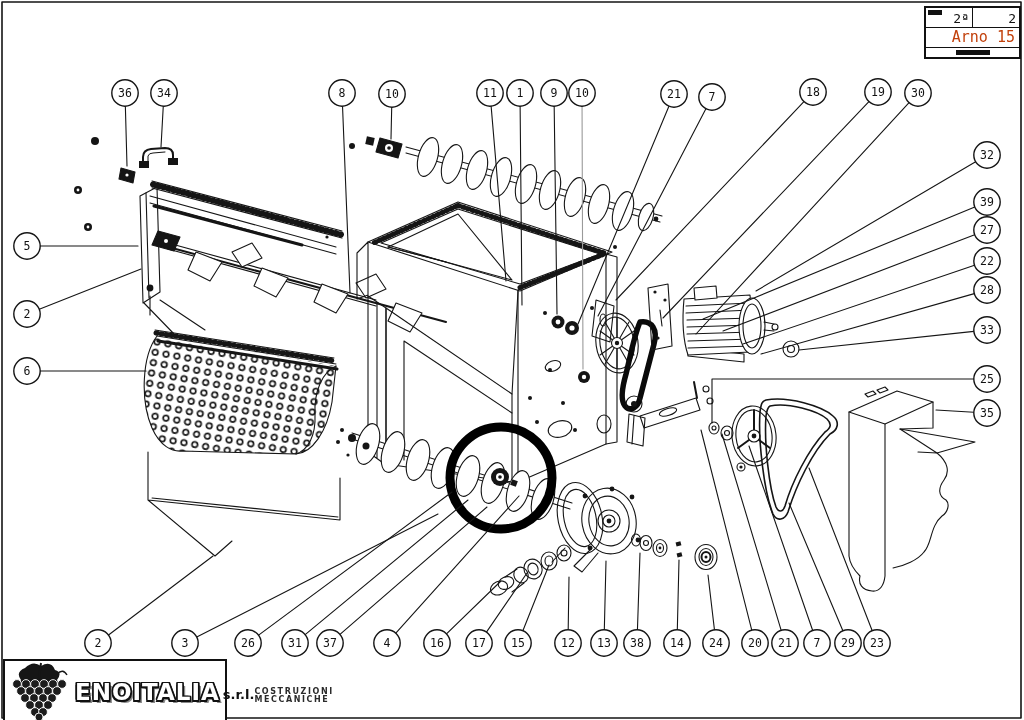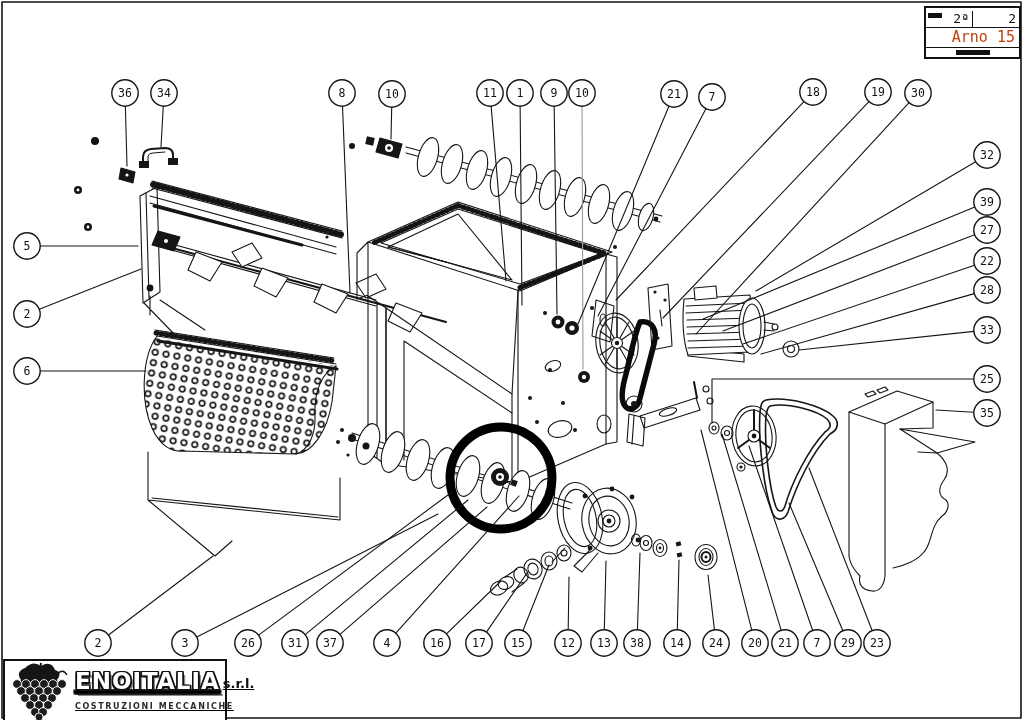--- a/index.html
+++ b/index.html
@@ -3,37 +3,37 @@
 <meta charset="utf-8">
 <style>
   html,body{margin:0;padding:0;background:#e8e8e8;}
   #page{position:relative;width:1024px;height:720px;background:#fff;overflow:hidden;
         font-family:"DejaVu Sans",sans-serif;}
   #drawing{position:absolute;left:0;top:0;}
   .balloon-num{font:11.5px "DejaVu Sans Mono",monospace;fill:#111;}
 
   
   #title-block{position:absolute;top:6px;right:3px;width:93px;border:2px solid #111;background:#fff;}
-  .tb-row1{display:flex;height:19px;border-bottom:1.6px solid #111;align-items:flex-end;}
+  .tb-row1{display:flex;height:19px;border-bottom:1.6px solid #111;}
   .tb-cell{flex:1;display:flex;align-items:flex-end;justify-content:flex-end;
            padding:0 3px 1px 2px;font:13px "DejaVu Sans Mono",monospace;color:#111;}
   .tb-cell.first{border-right:1.6px solid #111;position:relative;}
   .tb-row2{height:18px;display:flex;align-items:flex-end;justify-content:flex-end;
            padding:0 4px 1px 0;font:15px "DejaVu Sans Mono",monospace;color:#c2410c;border-bottom:1.6px solid #111;}
   .tb-row3{height:9px;display:flex;align-items:center;justify-content:center;}
   .smudge{background:#111;display:inline-block;}
   .smudge.tl{position:absolute;left:2px;top:2px;width:14px;height:5px;}
   .smudge.bt{width:34px;height:5px;}
 
   
   #logo-box{position:absolute;left:3px;bottom:0;width:220px;height:59px;
             border:2px solid #111;border-bottom:none;background:#fff;
             display:flex;align-items:center;}
   #grapes{flex:0 0 70px;height:58px;}
-  .logo-text{display:flex;flex-direction:column;justify-content:center;line-height:1;text-decoration:underline;}
+  .logo-text{display:flex;flex-direction:row;justify-content:center;line-height:1;}
   .brand-row{display:flex;align-items:flex-end;gap:3px;}
   .brand{font-family:"DejaVu Sans",sans-serif;font-weight:900;font-size:23px;
          letter-spacing:1px;color:#fff;
          text-shadow:-1.5px -1.5px 0 #111,1.5px -1.5px 0 #111,-1.5px 1.5px 0 #111,
                      1.5px 1.5px 0 #111,0 -1.5px 0 #111,0 1.5px 0 #111,
                      -1.5px 0 0 #111,1.5px 0 0 #111,3px 3px 0 #8a8a8a;}
   .brand-suffix{font-size:13px;font-weight:700;color:#111;padding-bottom:3px;}
   .tagline{font-size:8px;font-weight:700;letter-spacing:1.6px;color:#2b2b2b;margin-top:10px;}
 </style>
 </head>

